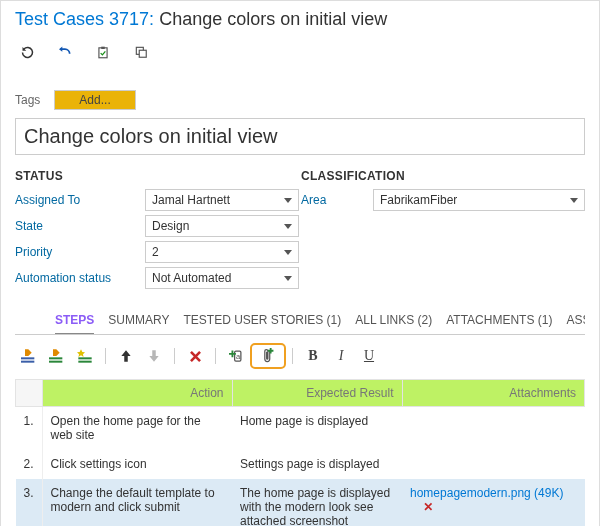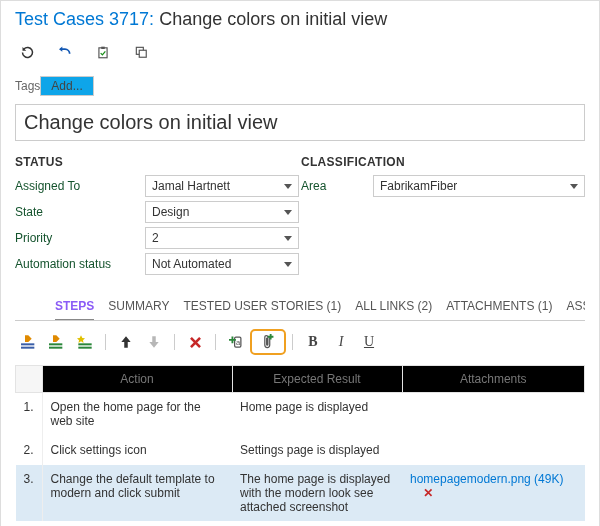--- a/index.html
+++ b/index.html
@@ -11,31 +11,31 @@
     background: #fff;
     width: 600px;
   }
   .container { padding: 8px 14px 14px 14px; border: 1px solid #ddd; }
   .title-row { font-size: 18px; font-weight: 300; margin-bottom: 10px; }
   .title-row .link { color: #0078d4; }
   .title-row .sep { color: #0078d4; }
   .title-row .desc { color: #333; }
   .toolbar { display: flex; gap: 22px; padding: 4px 0 10px 4px; color: #555; }
   .toolbar .ico { width: 16px; height: 16px; cursor: pointer; display:flex; align-items:center; justify-content:center; }
-  .tags-row { display:flex; align-items:center; font-size:12px; color:#666; margin: 6px 0 8px; }
-  .tags-add { background:#0ea5e9; border:1px solid #ccc; padding:2px 10px; cursor:pointer; color:#444; }
+  .tags-row { display:flex; align-items:center; gap:14px; font-size:12px; color:#666; margin: 20px 0 8px; }
+  .tags-add { background:#eab308; border:1px solid #ccc; padding:2px 24px; cursor:pointer; color:#444; }
   .big-input {
     width: 100%; border: 1px solid #ccc; font-size: 20px; font-weight: 300;
     padding: 6px 8px; color:#333; font-family: inherit;
   }
   .two-col { display:flex; gap:2px; margin-top:14px; }
   .col { flex:1; }
   .section-h { font-weight:700; font-size:12px; letter-spacing:0.3px; margin-bottom:6px; }
   .field-row { display:flex; align-items:center; margin-bottom:4px; }
-  .field-label { width:130px; color:#14532d; font-size:12px; }
+  .field-label { width:130px; color:#0369a1; font-size:12px; }
   .col-right .field-label { width:72px; }
   .dd {
     flex:1; border:1px solid #ccc; height:22px; display:flex; align-items:center;
     justify-content:space-between; padding:0 6px; font-size:12px; cursor:pointer;
     background:#fff; position:relative; overflow:hidden;
   }
   .dd .caret { border-left:4px solid transparent; border-right:4px solid transparent; border-top:5px solid #555; margin-left:6px; flex-shrink:0; }
   .dd .val { overflow:hidden; text-overflow:ellipsis; white-space:nowrap; }
   .tabs {
     display:flex; gap:14px; border-bottom:1px solid #ccc; margin-top:14px;
@@ -48,22 +48,22 @@
     color:#444;
   }
   .sbtn { width:28px; height:22px; display:flex; align-items:center; justify-content:center; cursor:pointer; }
   .sep-v { width:1px; height:16px; background:#ccc; margin:0 6px; }
   .sbtn.disabled { opacity:0.35; cursor:default; }
   .ring {
     border:2px solid #f0a020; border-radius:5px; padding:0 2px; display:flex; align-items:center;
   }
   .tbl { width:100%; border-collapse:collapse; margin-top:4px; }
   .tbl th {
-    text-align:center; font-weight:400; color:#777; font-size:12px;
-    background:#000000; border:1px solid #e3e3e3; padding:6px 8px;
+    text-align:right; font-weight:400; color:#777; font-size:12px;
+    background:#bef264; border:1px solid #e3e3e3; padding:6px 8px;
   }
   .tbl th.numc, .tbl td.numc { width:26px; text-align:left; border-right:1px solid #eee; background:#fff;}
   .tbl th.numc { background:#f6f6f6; border-color:#e3e3e3;}
   .tbl td { padding:7px 8px; vertical-align:top; font-size:12px; color:#333; }
   .tbl tr.body td { border-top:1px solid transparent; }
   .tbl tr.sel td { background:#dceaf5; }
   .attach-link { color:#0078d4; cursor:pointer; }
   .delx { color:#c62828; font-weight:bold; cursor:pointer; }
   .fmtB { font-weight:700; font-family:"Times New Roman",serif; font-size:14px; }
   .fmtI { font-style:italic; font-family:"Times New Roman",serif; font-size:14px; }

